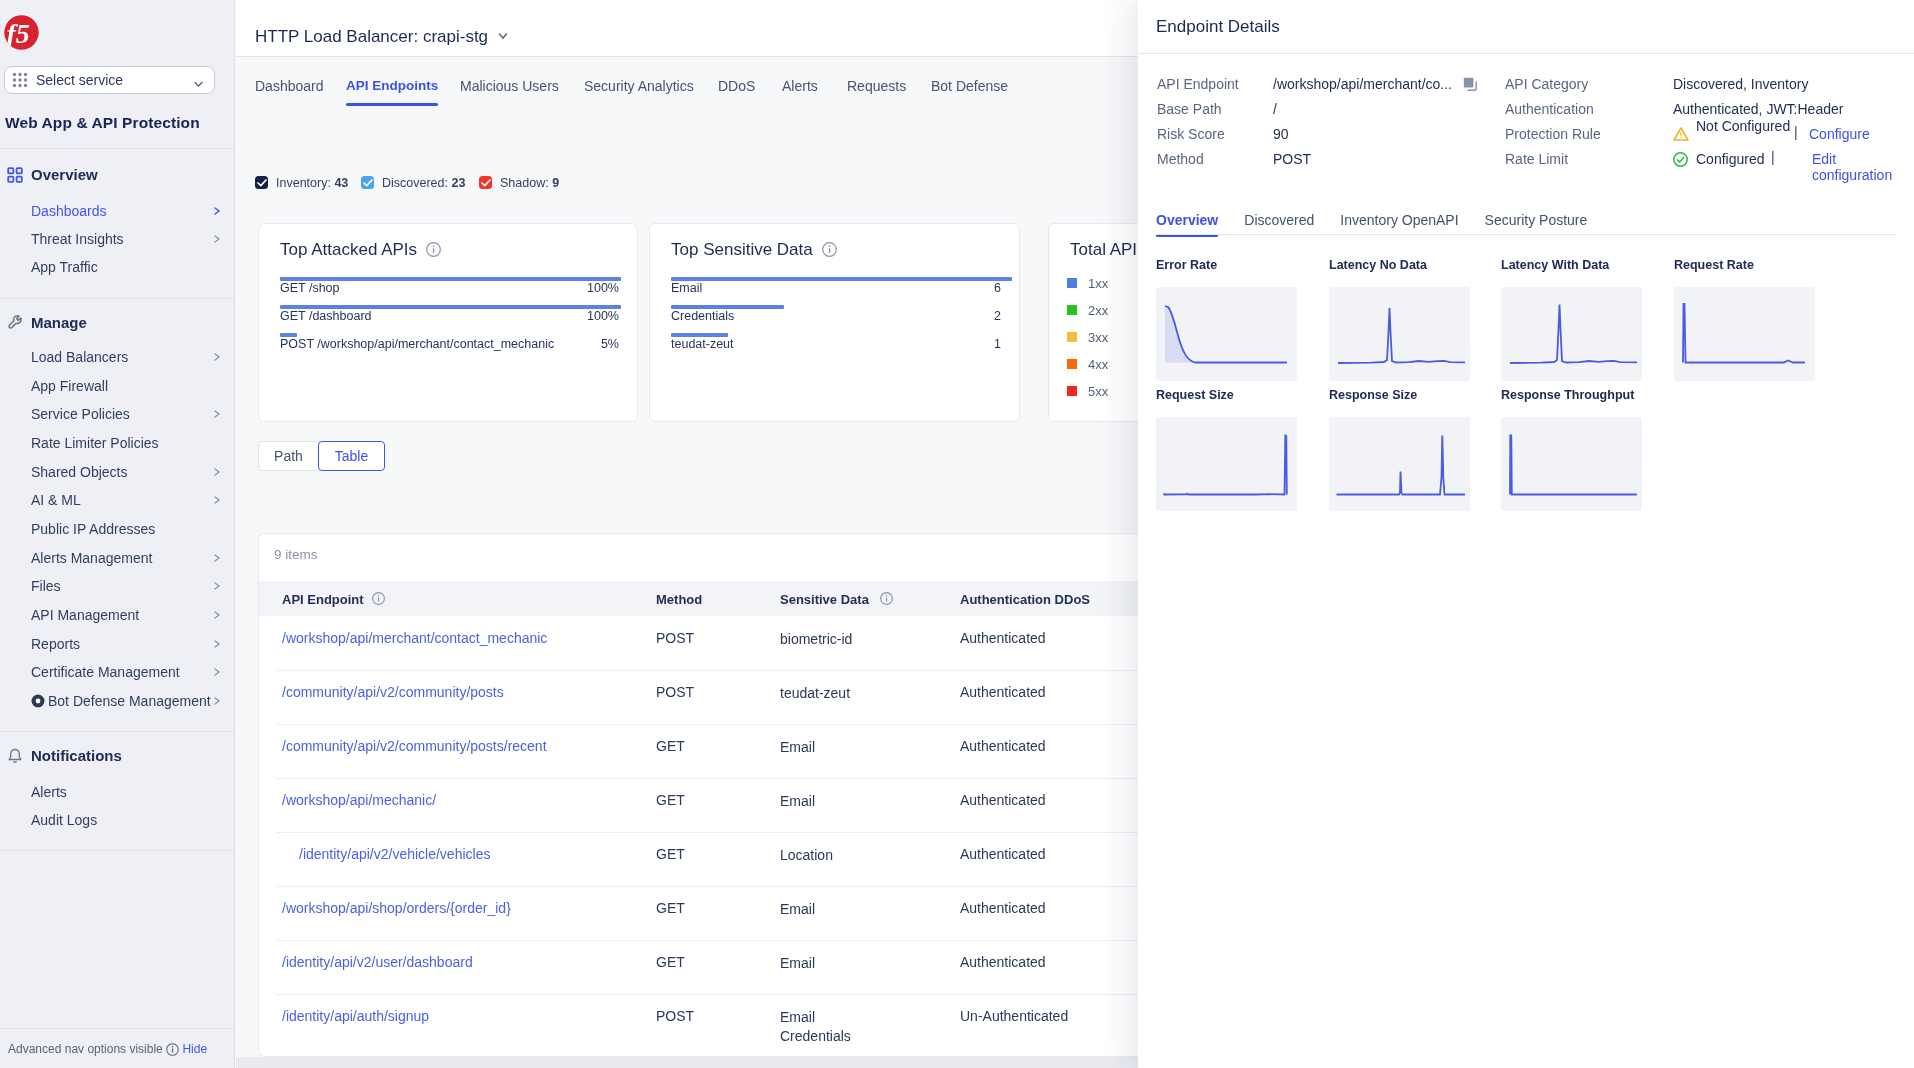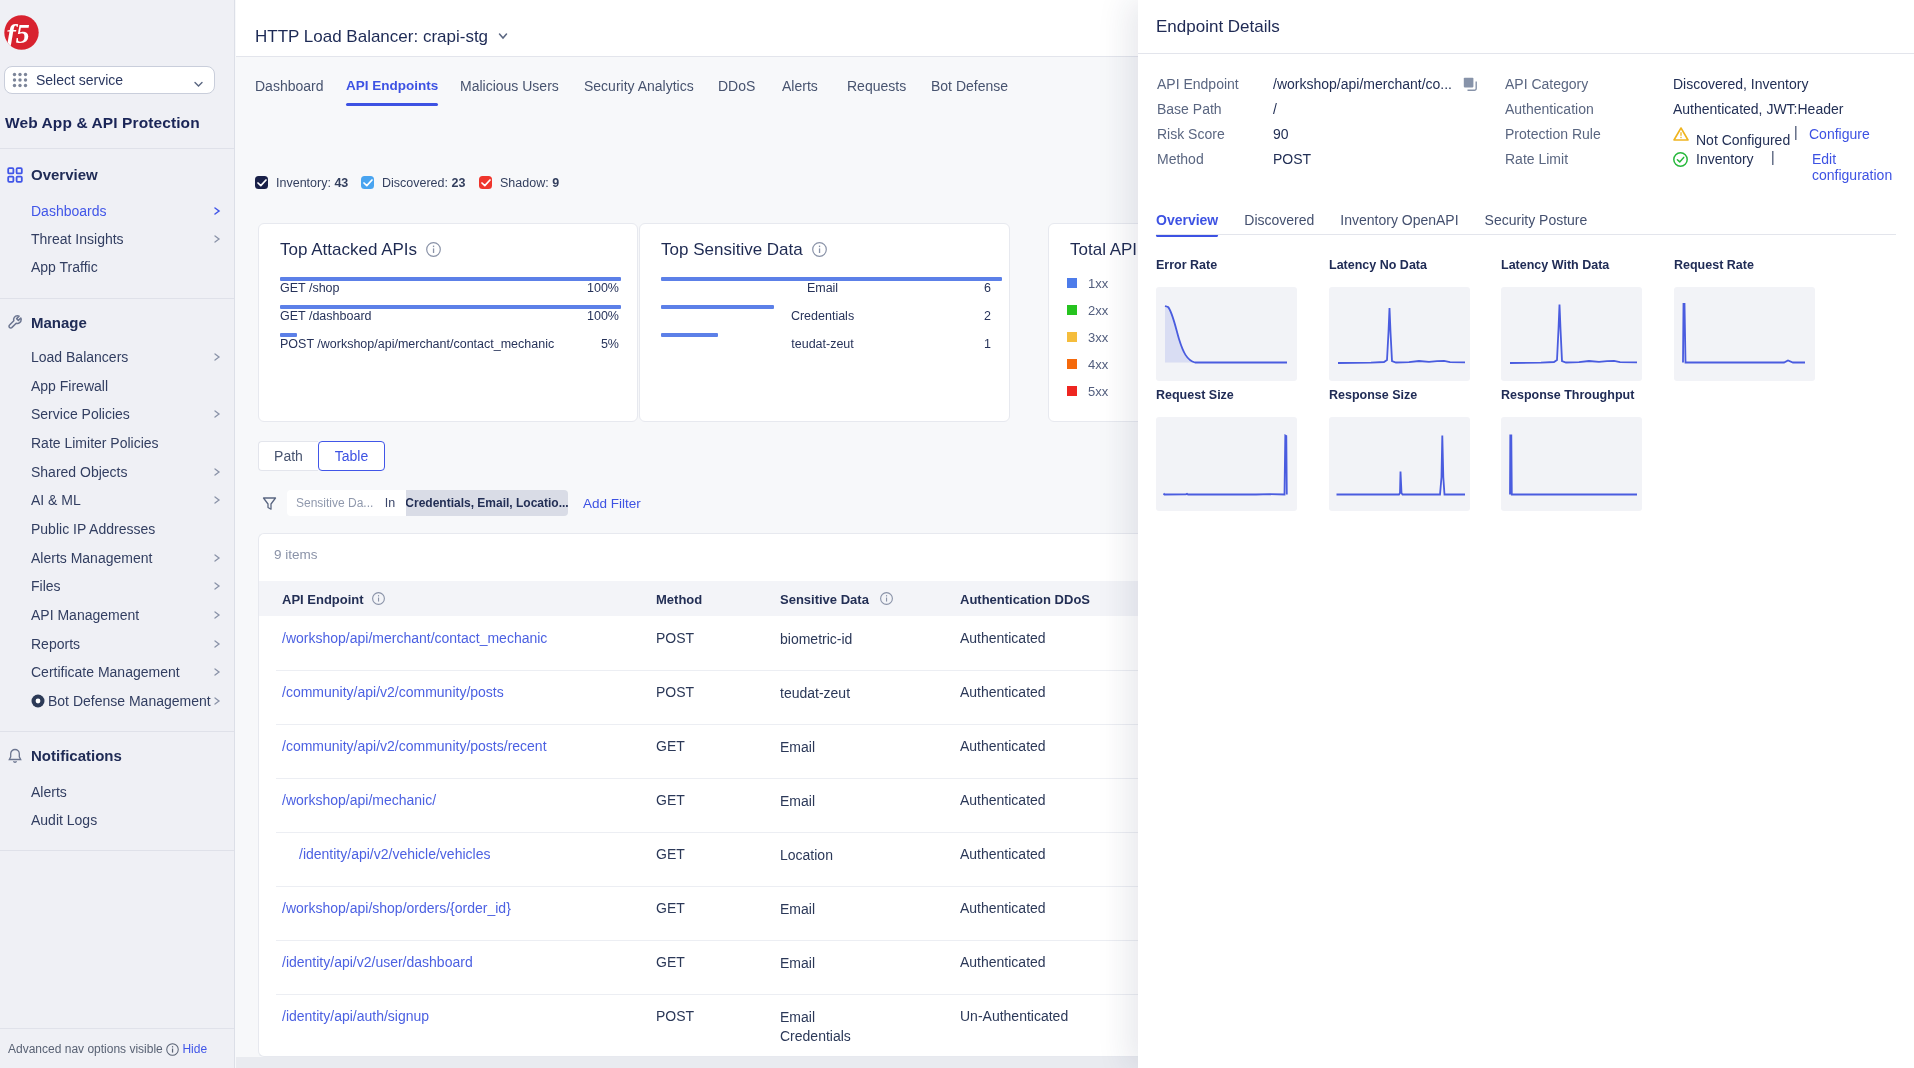--- a/index.html
+++ b/index.html
@@ -250,21 +250,21 @@
             <rect x="6.9" y="3.6" width="1.3" height="1.5" fill="#8a93a8"></rect>
           </svg></span></div>
     <div class="bar" style="top:53px; width:341px;"></div>
     <div class="brow" style="top:57px;">GET /shop<span class="pct">100%</span></div>
     <div class="bar" style="top:81px; width:341px;"></div>
     <div class="brow" style="top:85px;">GET /dashboard<span class="pct">100%</span></div>
     <div class="bar" style="top:109px; width:17px;"></div>
     <div class="brow" style="top:113px;">POST /workshop/api/merchant/contact_mechanic<span class="pct">5%</span></div>
   </div>
 
-  <div class="card" style="left:403px; width:371px;text-align:center;">
+  <div class="card" style="left:413px; width:371px;">
     <div class="ctitle">Top Sensitive Data<span class="info"><svg width="15" height="15" viewBox="0 0 15 15">
             <circle cx="7.5" cy="7.5" r="6.8" fill="none" stroke="#8a93a8" stroke-width="1.2"></circle>
             <rect x="6.9" y="6.4" width="1.3" height="4.6" fill="#8a93a8"></rect>
             <rect x="6.9" y="3.6" width="1.3" height="1.5" fill="#8a93a8"></rect>
           </svg></span></div>
     <div class="bar" style="top:53px; width:341px;"></div>
     <div class="brow" style="top:57px;">Email<span class="pct">6</span></div>
     <div class="bar" style="top:81px; width:113px;"></div>
     <div class="brow" style="top:85px;">Credentials<span class="pct">2</span></div>
     <div class="bar" style="top:109px; width:57px;"></div>
@@ -278,29 +278,20 @@
       <div style="margin-bottom:13px;"><span style="display:inline-block;width:10px;height:10px;background:#26c31f;margin-right:11px;"></span>2xx</div>
       <div style="margin-bottom:13px;"><span style="display:inline-block;width:10px;height:10px;background:#f5bd3c;margin-right:11px;"></span>3xx</div>
       <div style="margin-bottom:13px;"><span style="display:inline-block;width:10px;height:10px;background:#f5690b;margin-right:11px;"></span>4xx</div>
       <div><span style="display:inline-block;width:10px;height:10px;background:#ee2621;margin-right:11px;"></span>5xx</div>
     </div>
   </div>
 
   <div class="toggle">
     <div class="tbtn graph">Path</div>
     <div class="tbtn table">Table</div>
-  </div>
-  <div class="frow">
-    <svg width="15" height="15" viewBox="0 0 15 15" style="margin-right:10px;">
-        <path d="M1.5 2 h12 L9 8 v5.2 L6 11.5 V8z" fill="none" stroke="#5a6681" stroke-width="1.3" stroke-linejoin="round"></path>
-      </svg>
-    <span class="chip1">Sensitive Da...</span>
-    <span class="chip2">In</span>
-    <span class="chip3">Credentials, Email, Locatio...</span>
-    <span class="addf">Add Filter</span>
   </div>
 
   <div class="tcard">
     <div class="nitems">9 items</div>
     <div class="thead">
       <span style="left:23px;">API Endpoint</span>
         <svg style="position:absolute;left:113px;top:11px;" width="13" height="13" viewBox="0 0 15 15">
           <circle cx="7.5" cy="7.5" r="6.8" fill="none" stroke="#8a93a8" stroke-width="1.3"></circle>
           <rect x="6.9" y="6.4" width="1.3" height="4.6" fill="#8a93a8"></rect>
           <rect x="6.9" y="3.6" width="1.3" height="1.5" fill="#8a93a8"></rect>
@@ -378,29 +369,29 @@
   <div class="kl" style="left:367px; top:76px;">API Category</div>
   <div class="kv" style="left:535px; top:76px;">Discovered, Inventory</div>
   <div class="kl" style="left:367px; top:101px;">Authentication</div>
   <div class="kv" style="left:535px; top:101px;">Authenticated, JWT:Header</div>
   <div class="kl" style="left:367px; top:126px;">Protection Rule</div>
   <svg class="abs" style="left:535px; top:127px;" width="16" height="14" viewBox="0 0 16 14">
       <path d="M8 1 L15 13 H1z" fill="none" stroke="#efb41f" stroke-width="1.6" stroke-linejoin="round"></path>
       <rect x="7.35" y="5.2" width="1.3" height="3.6" fill="#efb41f"></rect>
       <rect x="7.35" y="9.8" width="1.3" height="1.4" fill="#efb41f"></rect>
     </svg>
-  <div class="kv" style="left:558px; top:132px;">Not Configured</div>
+  <div class="kv" style="left:558px; top:118px;">Not Configured</div>
   <div class="kv" style="left:656px; top:124px; color:#3a4766;">|</div>
   <div class="kv" style="left:671px; top:126px; color:#3d52e3;">Configure</div>
   <div class="kl" style="left:367px; top:151px;">Rate Limit</div>
   <svg class="abs" style="left:535px; top:152px;" width="15" height="15" viewBox="0 0 15 15">
       <circle cx="7.5" cy="7.5" r="6.7" fill="none" stroke="#27b83c" stroke-width="1.5"></circle>
       <path d="M4.4 7.7 L6.7 9.9 L10.7 5.4" fill="none" stroke="#27b83c" stroke-width="1.5" stroke-linecap="round" stroke-linejoin="round"></path>
     </svg>
-  <div class="kv" style="left:558px; top:151px;">Inventory</div>
+  <div class="kv" style="left:558px; top:151px;">Configured</div>
   <div class="kv" style="left:633px; top:149px; color:#3a4766;">|</div>
   <div class="kv" style="left:674px; top:151px; color:#3d52e3;">Edit configuration</div>
 
   <div class="ptabs">
     <div class="ptab active">Overview</div>
     <div class="ptab">Discovered</div>
     <div class="ptab">Inventory OpenAPI</div>
     <div class="ptab">Security Posture</div>
   </div>
   <div class="ptabdiv"></div>

